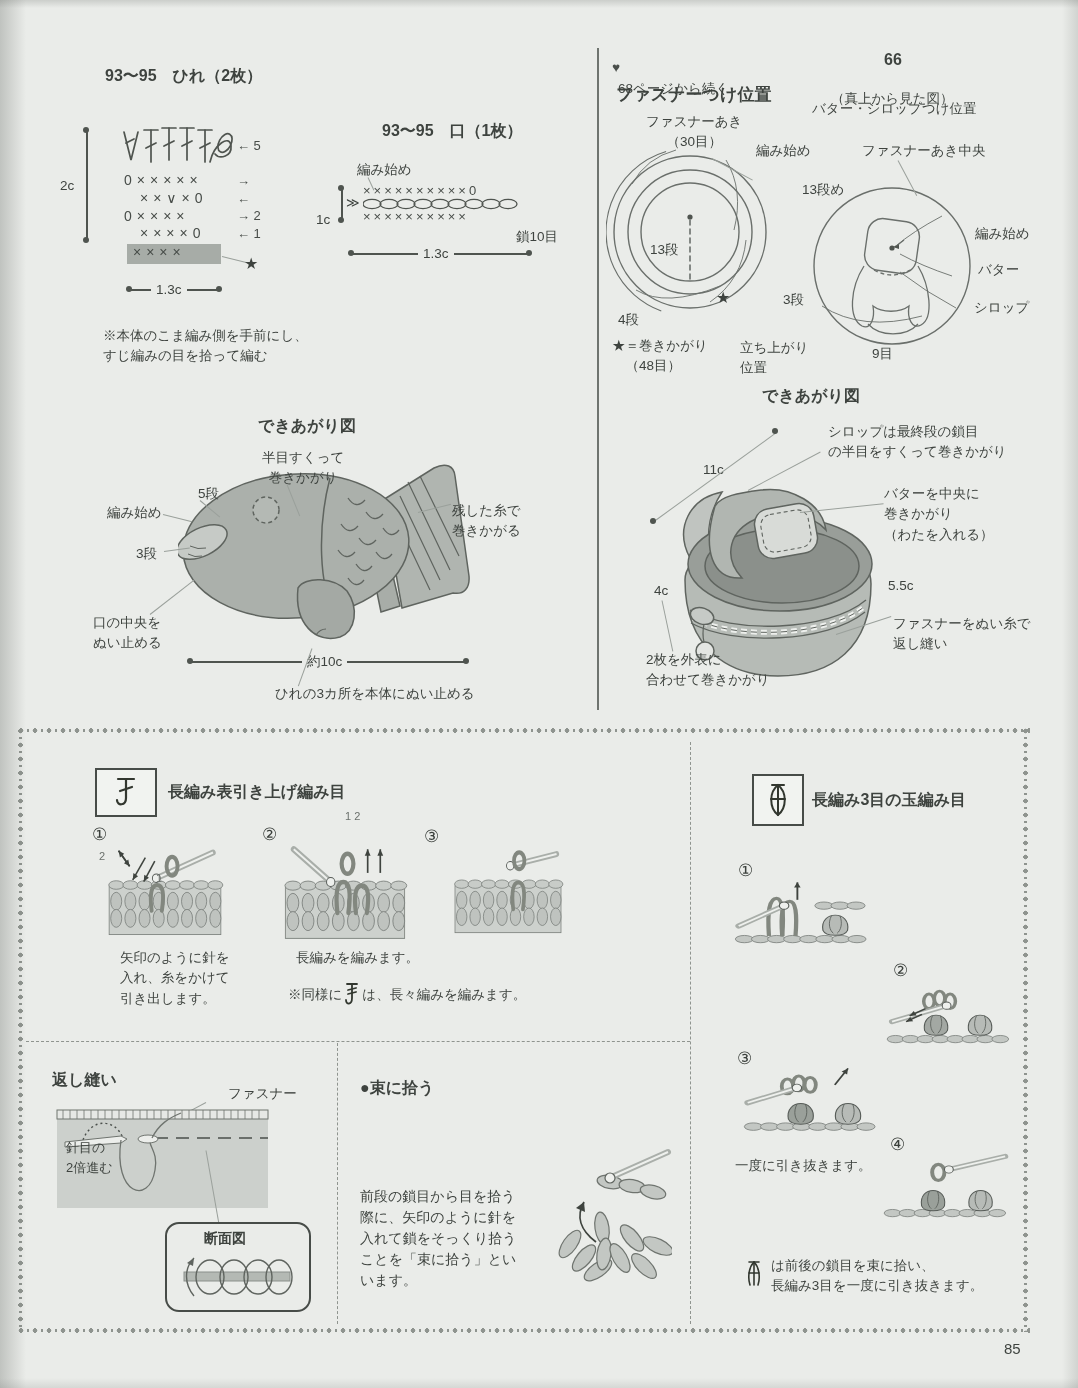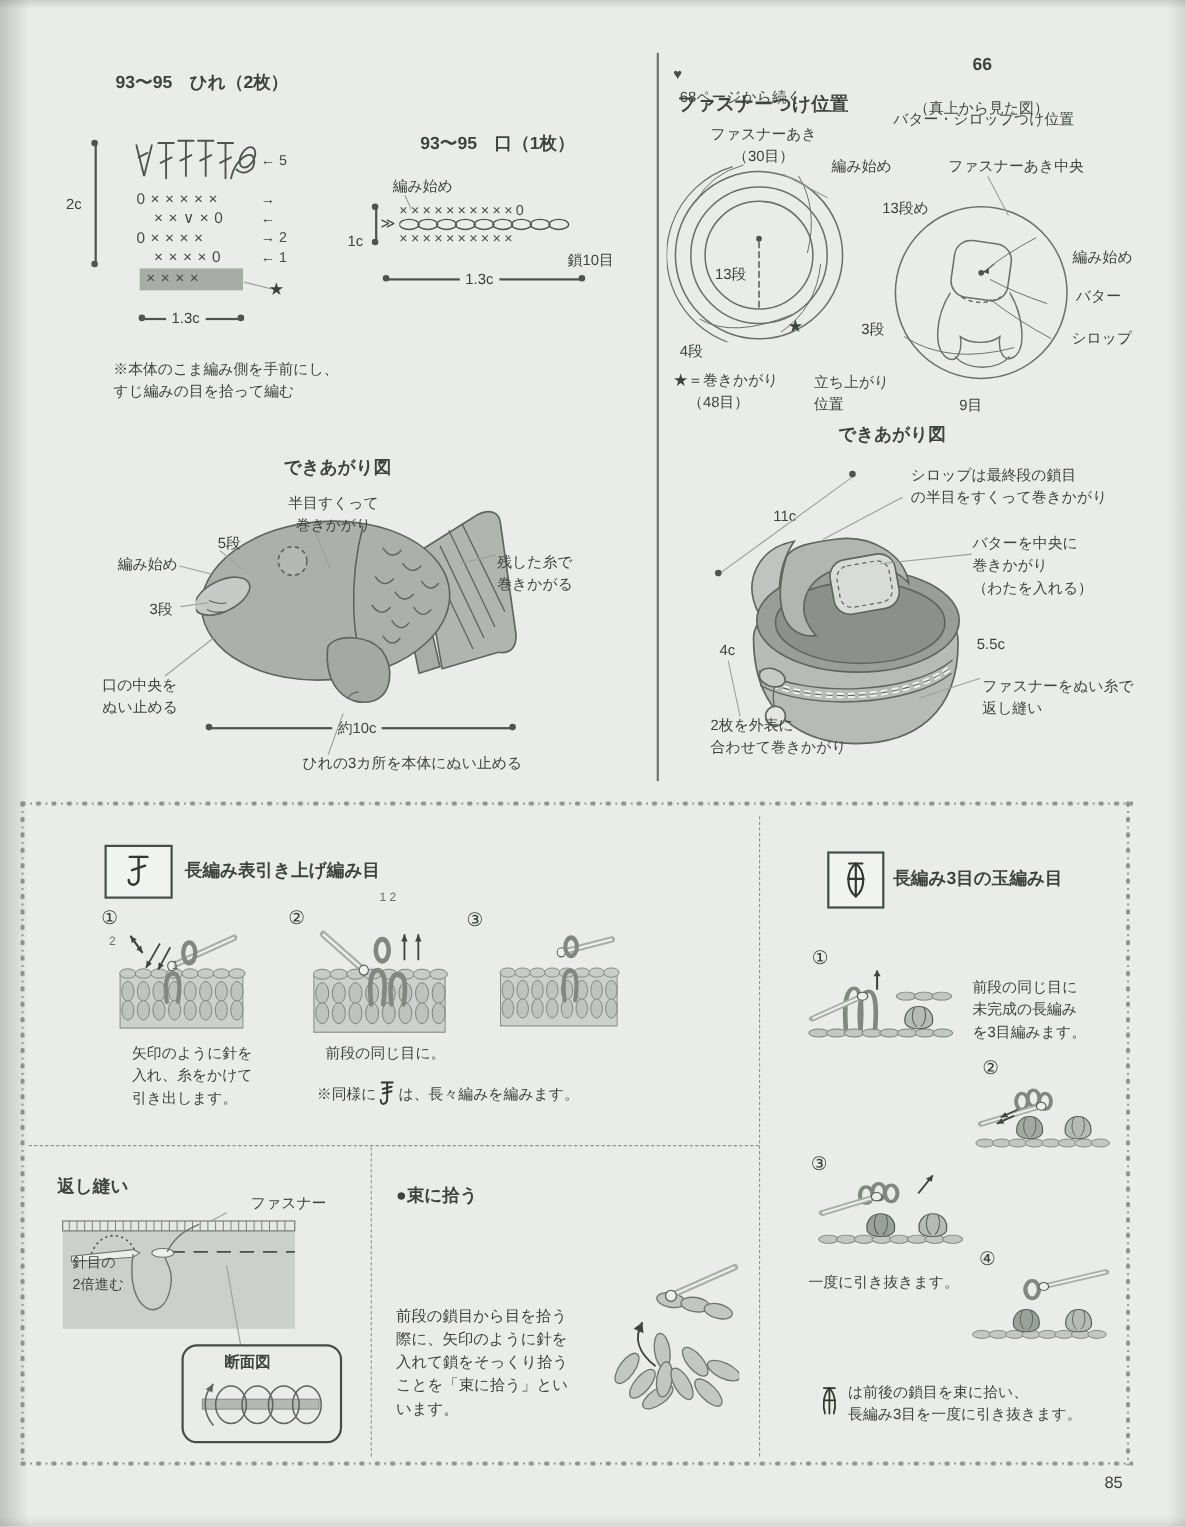--- a/index.html
+++ b/index.html
@@ -252,21 +252,21 @@
       <path d="M164,152 q-30,-16 -56,-36" stroke-width="0.9"></path>
     </g>
   </svg>
   <div class="abs t" style="left:862px;top:141px;">ファスナーあき中央</div>
   <div class="leader" style="left:898px;top:160px;width:40px;transform:rotate(62deg);"></div>
   <div class="abs t" style="left:802px;top:180px;">13段め</div>
   <div class="abs t" style="left:975px;top:224px;">編み始め</div>
   <div class="abs t" style="left:978px;top:260px;">バター</div>
   <div class="abs t" style="left:974px;top:298px;">シロップ</div>
   <div class="abs t" style="left:783px;top:290px;">3段</div>
-  <div class="abs t" style="left:872px;top:359px;text-align:right;">9目</div>
+  <div class="abs t" style="left:872px;top:344px;text-align:right;">9目</div>
 
   <div class="abs t b h16" style="left:762px;top:384px;">できあがり図</div>
 
   <svg class="abs" style="left:660px;top:458px;" width="235" height="235" viewBox="0 0 235 235">
     <g stroke="#5f645f" stroke-width="1.5">
       <path d="M30,100 C14,70 30,40 62,34 C50,52 46,74 50,95 Z" fill="#c0c4c0"></path>
       <path d="M25,122 C25,192 70,218 118,218 C172,218 211,190 211,126 C211,100 190,90 118,90 C50,90 25,100 25,122 Z" fill="#b6bbb6"></path>
       <ellipse cx="120" cy="106" rx="92" ry="47" fill="#999e99"></ellipse>
       <ellipse cx="122" cy="108" rx="77" ry="37" fill="#8b908b"></ellipse>
       <path d="M55,48 C42,92 52,122 82,120 C62,98 70,72 96,61 C122,51 152,56 166,72 C162,46 132,28 101,32 C78,35 61,38 55,48 Z" fill="#b1b6b1"></path>
@@ -442,21 +442,21 @@
         <line x1="140" y1="12" x2="78" y2="26" stroke="#eef0ed" stroke-width="2.4"></line>
         <circle cx="78" cy="26" r="5" fill="#eef0ed" stroke="#575c58" stroke-width="1.2"></circle>
         <path d="M82,78 q-4,-32 7,-32 q11,0 6,32" fill="none" stroke="#82877f" stroke-width="5" stroke-linecap="round"></path>
         <ellipse cx="90" cy="20" rx="7" ry="10" fill="none" stroke="#82877f" stroke-width="5"></ellipse>
       </svg>
     </div>
 
   <div class="abs t" style="left:120px;top:948px;">矢印のように針を
 入れ、糸をかけて
 引き出します。</div>
-  <div class="abs t" style="left:296px;top:948px;">前段の同じ目に。</div>
+  <div class="abs t" style="left:296px;top:948px;">長編みを編みます。</div>
   <div class="abs t" style="left:288px;top:982px;display:flex;align-items:center;white-space:nowrap;">
     <span>※同様に</span>
     <svg width="14" height="26" viewBox="0 0 14 26" style="margin:0 3px;">
       <g stroke="#32372f" stroke-width="1.8" fill="none" stroke-linecap="round">
         <path d="M2,2 L12,2"></path>
           <path d="M7,2 L7,16 C7,23 1,23 1,18"></path>
           <path d="M3,8 L11,6"></path>
           <path d="M3,12 L11,10"></path>
       </g>
     </svg>
@@ -556,23 +556,20 @@
         <ellipse cx="130" cy="38" rx="9.5" ry="5" fill="#c3c7c3" stroke="#7b807c"></ellipse>
         <path d="M38,80 q-3,-52 8,-52 q9,0 6,52" fill="none" stroke="#82877f" stroke-width="4.5"></path>
         <path d="M52,80 q-3,-48 8,-48 q9,0 6,48" fill="none" stroke="#82877f" stroke-width="4.5"></path>
         <line x1="6" y1="66" x2="54" y2="38" stroke="#a9aea9" stroke-width="7" stroke-linecap="round"></line>
         <line x1="6" y1="66" x2="54" y2="38" stroke="#eef0ed" stroke-width="2.4"></line>
         <circle cx="54" cy="38" r="5" fill="#eef0ed" stroke="#575c58" stroke-width="1.2"></circle>
         <line x1="68" y1="30" x2="68" y2="6" stroke="#3f443f" stroke-width="2"></line>
         <polygon points="68,6 71.47972427288984,13.203576818821414 64.52027572711016,13.203576818821414" fill="#3f443f"></polygon>
       </svg>
     </div>
-  <div class="abs t" style="left:884px;top:888px;">前段の同じ目に
-未完成の長編み
-を3目編みます。</div>
 
   <div class="abs stepnum" style="left:893px;top:960px;">②</div>
   <div class="abs" style="left:885px;top:978px;width:132px;height:80px;">
       <svg width="100%" height="100%" viewBox="0 0 150 110" preserveAspectRatio="none">
         <ellipse cx="12" cy="84" rx="9.5" ry="5" fill="#c3c7c3" stroke="#7b807c"></ellipse>
         <ellipse cx="29" cy="84" rx="9.5" ry="5" fill="#c3c7c3" stroke="#7b807c"></ellipse>
         <ellipse cx="46" cy="84" rx="9.5" ry="5" fill="#c3c7c3" stroke="#7b807c"></ellipse>
         <ellipse cx="63" cy="84" rx="9.5" ry="5" fill="#c3c7c3" stroke="#7b807c"></ellipse>
         <ellipse cx="80" cy="84" rx="9.5" ry="5" fill="#c3c7c3" stroke="#7b807c"></ellipse>
         <ellipse cx="97" cy="84" rx="9.5" ry="5" fill="#c3c7c3" stroke="#7b807c"></ellipse>

